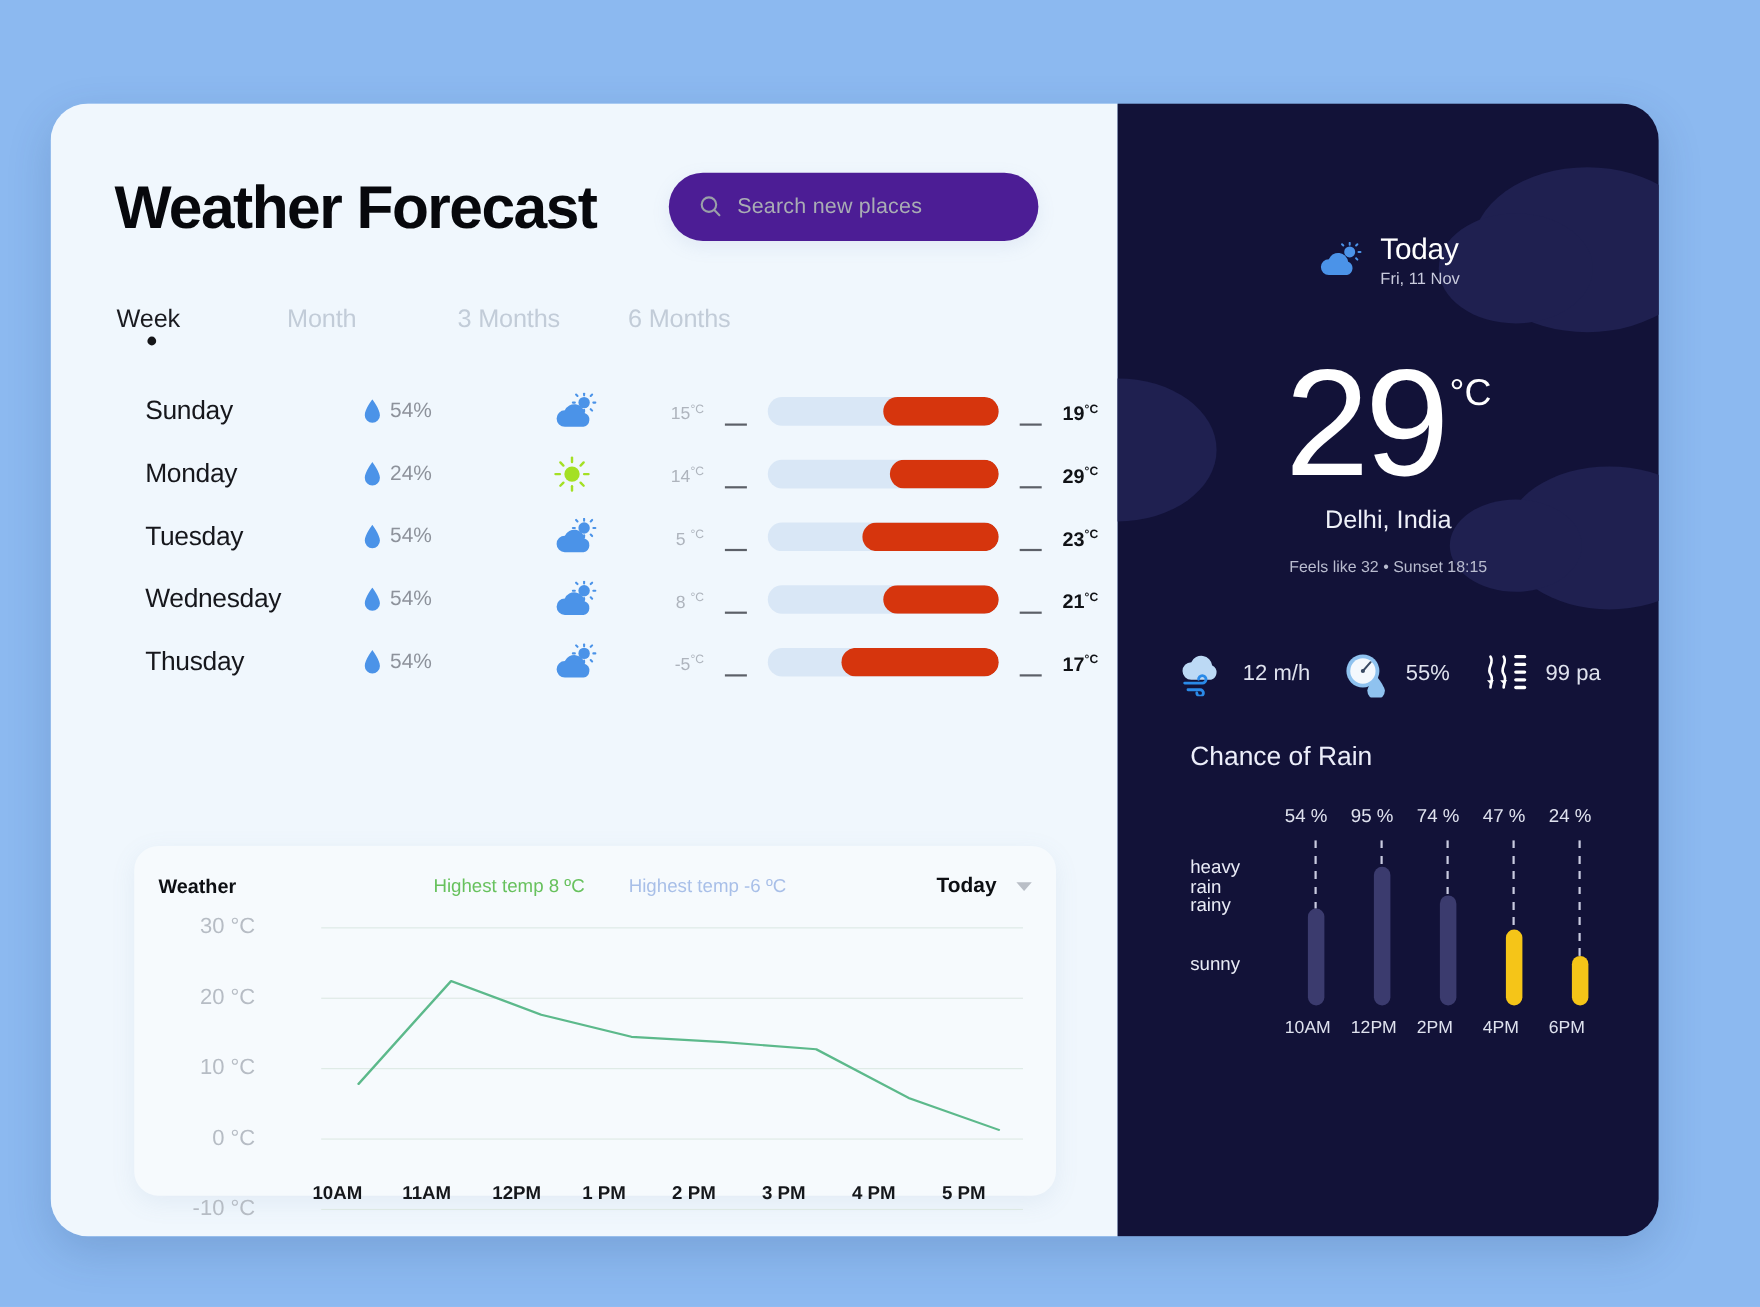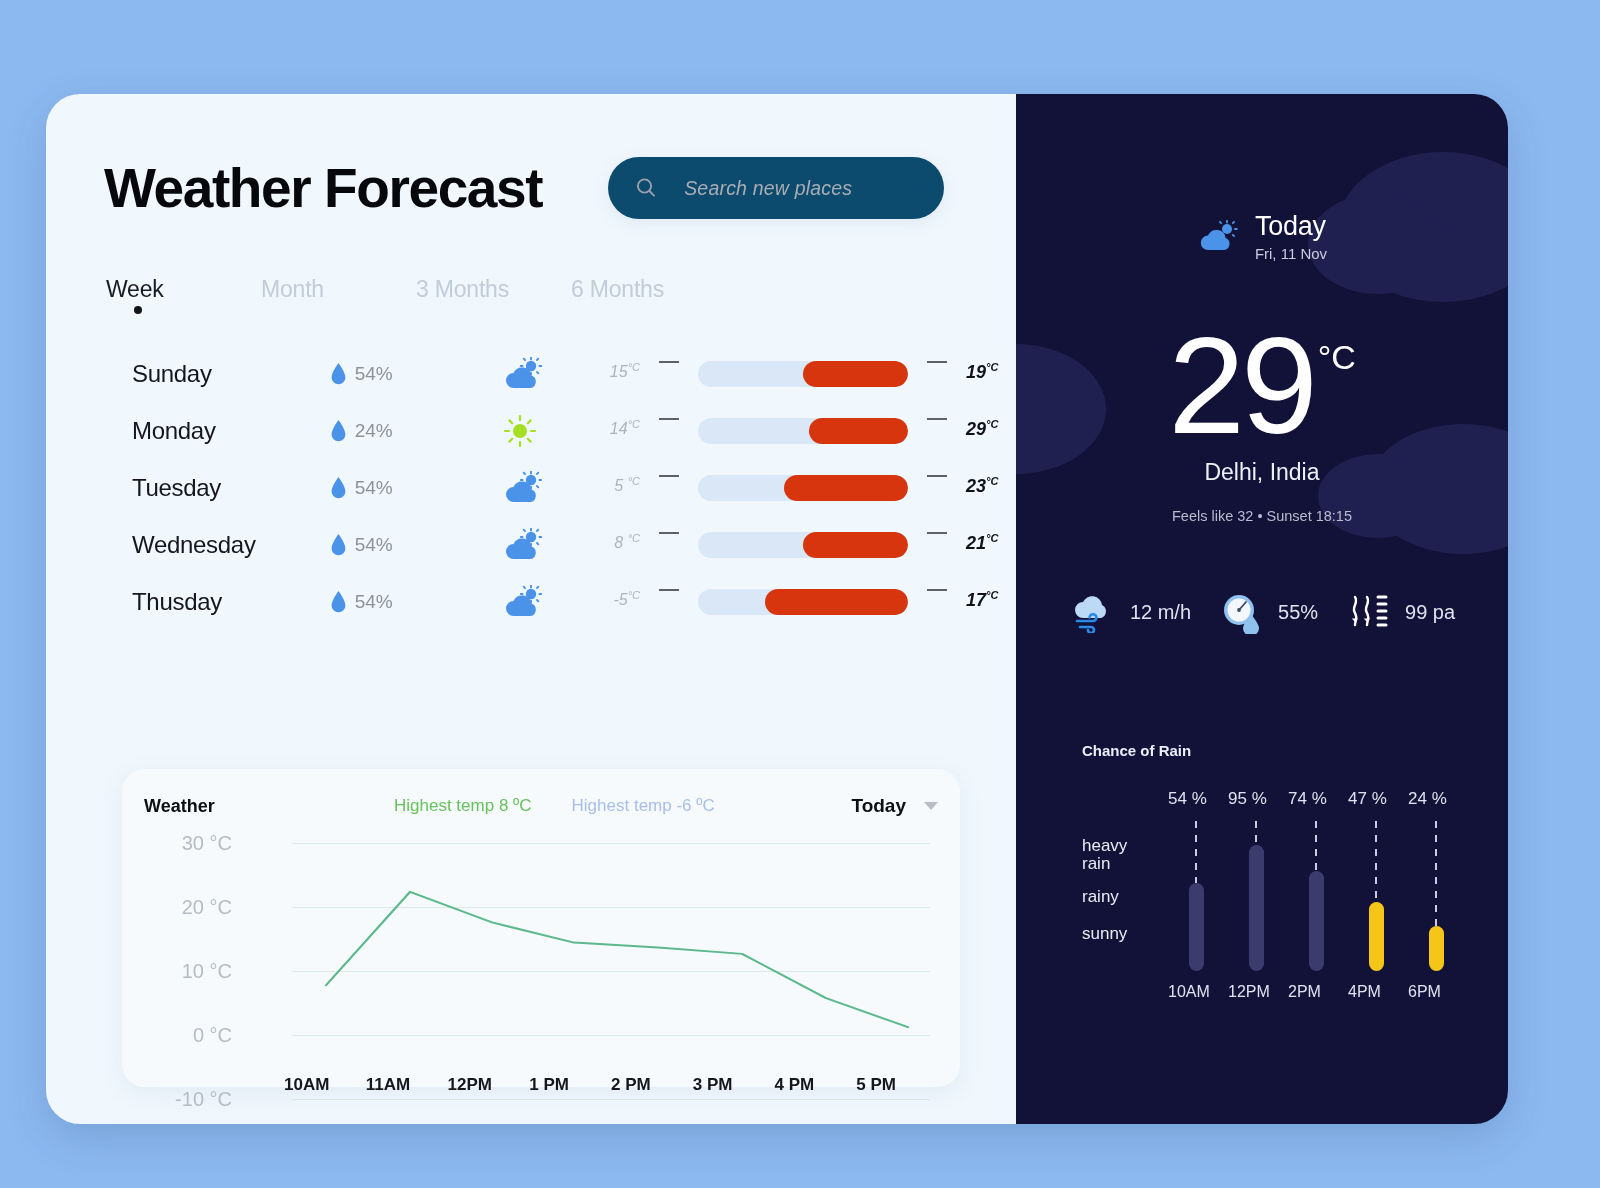--- a/index.html
+++ b/index.html
@@ -32,26 +32,26 @@
     display: flex; align-items: center;
     padding: 0 56px 0 58px;
     gap: 30px;
   }
   .title {
     font-size: 55px; font-weight: 700; letter-spacing: -1.4px;
     color: #07080c; white-space: nowrap;
   }
   .search {
     flex: 1; height: 62px;
-    background: #0c4a6e;
+    background: #4c1d95;
     border-radius: 32px;
     display: flex; align-items: center;
-    padding: 0 26px; gap: 26px;
+    padding: 0 26px; gap: 12px;
     box-shadow: 0 5px 16px rgba(120,150,190,.13);
-    max-width: 336px; margin-left: 36px; font-style: italic;
+    max-width: 336px; margin-left: 36px;
   }
   .search svg { flex: none; }
   .search-ph { color: #a9adb4; font-size: 19.5px; letter-spacing: .2px; }
 
   
   .tabs {
     display: flex; align-items: flex-start;
     padding: 56px 0 0 60px; gap: 0;
   }
   .tab { font-size: 23px; color: #c2ccd8; position: relative; letter-spacing: -.2px; }
@@ -72,21 +72,21 @@
     display: flex; align-items: center;
     height: 57px;
     padding: 0 0 0 60px;
   }
   .day-name {
     width: 200px; font-size: 24px; color: #16171c; letter-spacing: -.3px;
   }
   .rain { width: 155px; display: flex; align-items: center; gap: 9px; }
   .rain-pct { font-size: 19px; color: #8d929b; }
   .ico { width: 110px; display: flex; justify-content: flex-start; padding-left: 18px; }
-  .bar-wrap { display: flex; align-items: flex-start; gap: 11px; font-style: italic; }
+  .bar-wrap { display: flex; align-items: flex-end; gap: 11px; }
   .t-lo { font-size: 16px; color: #aeb4bd; width: 46px; text-align: right; white-space: nowrap; }
   .t-lo sup, .t-hi sup { font-size: 11px; }
   .dash { width: 20px; height: 2px; background: #5c6068; margin: 0 8px; flex: none; }
   .bar {
     width: 210px; height: 26px; border-radius: 14px;
     background: #d9e7f6; overflow: hidden; position: relative; flex: none;
   }
   .bar i {
     position: absolute; right: 0; top: 0; height: 100%;
     background: #d6350d; border-radius: 14px; display: block;
@@ -149,21 +149,21 @@
   .city { text-align: center; font-size: 23px; color: #eef0f8; margin-top: 10px; font-weight: 300; }
   .feels { text-align: center; font-size: 14.5px; color: #b9bccf; margin-top: 22px; }
 
   .metrics {
     display: flex; align-items: center; justify-content: center;
     gap: 30px; margin-top: 68px;
   }
   .metric { display: flex; align-items: center; gap: 13px; }
   .mv { font-size: 20px; color: #dfe2ee; font-weight: 300; }
 
-  .cor-title { font-size: 15px; color: #eceefa; margin-left: 66px; margin-top: 108px; font-weight: 700; }
+  .cor-title { font-size: 24px; color: #eceefa; margin-left: 66px; margin-top: 40px; font-weight: 400; }
 
   .pcts { display: flex; margin-left: 152px; margin-top: 30px; }
   .pct { width: 60px; font-size: 17px; color: #dfe2ee; font-weight: 300; text-align: left; }
 
   .rain-chart { position: relative; margin-top: 12px; height: 150px; }
   .rlabs { position: absolute; left: 66px; top: 0; width: 80px; height: 150px; }
   .rlab { position: absolute; font-size: 17px; color: #e9ebf6; font-weight: 300; line-height: 1.1; }
   .rbars { position: absolute; left: 152px; top: 0; display: flex; height: 150px; }
   .rcol { width: 60px; position: relative; height: 150px; }
   .stem {
@@ -495,21 +495,21 @@
         <span class="pct">54 %</span>
         <span class="pct">95 %</span>
         <span class="pct">74 %</span>
         <span class="pct">47 %</span>
         <span class="pct">24 %</span>
       </div>
 
       <div class="rain-chart">
         <div class="rlabs">
           <span class="rlab" style="top:16px">heavy<br>rain</span>
-          <span class="rlab" style="top:67px">rainy</span>
+          <span class="rlab" style="top:50px">rainy</span>
           <span class="rlab" style="top:104px">sunny</span>
         </div>
         <div class="rbars">
           <div class="rcol">
             <span class="stem" style="height:62px"></span>
             <span class="rbar" style="height:88px;background:#3b3b6e"></span>
           </div>
           <div class="rcol">
             <span class="stem" style="height:24px"></span>
             <span class="rbar" style="height:126px;background:#3b3b6e"></span>

